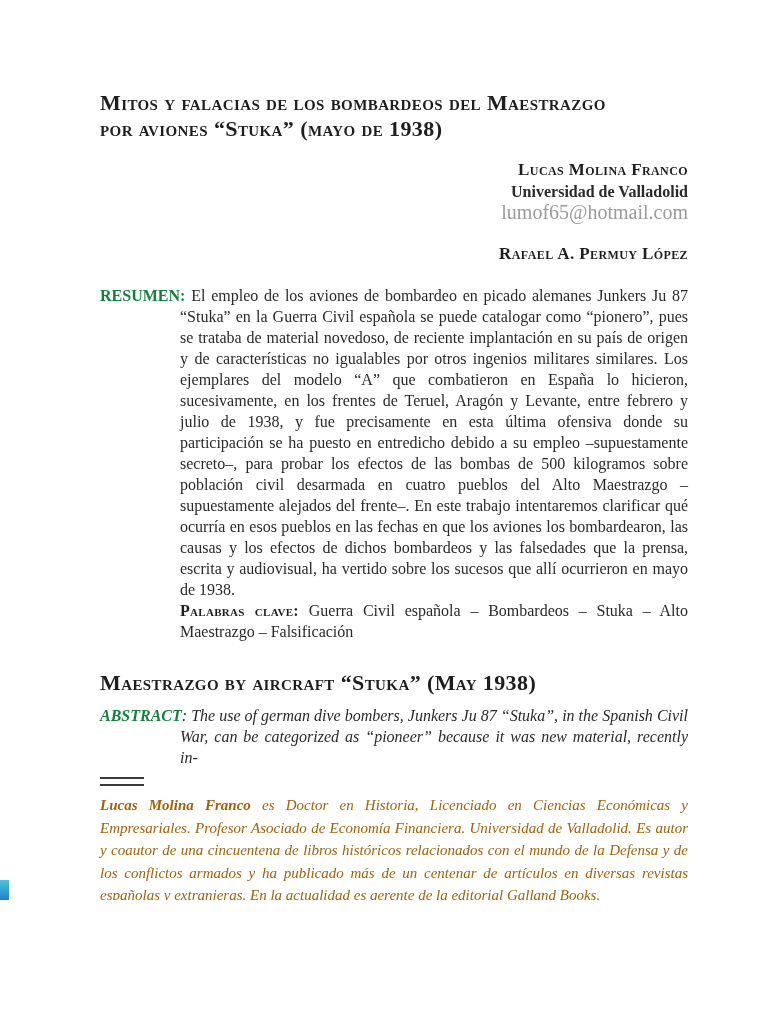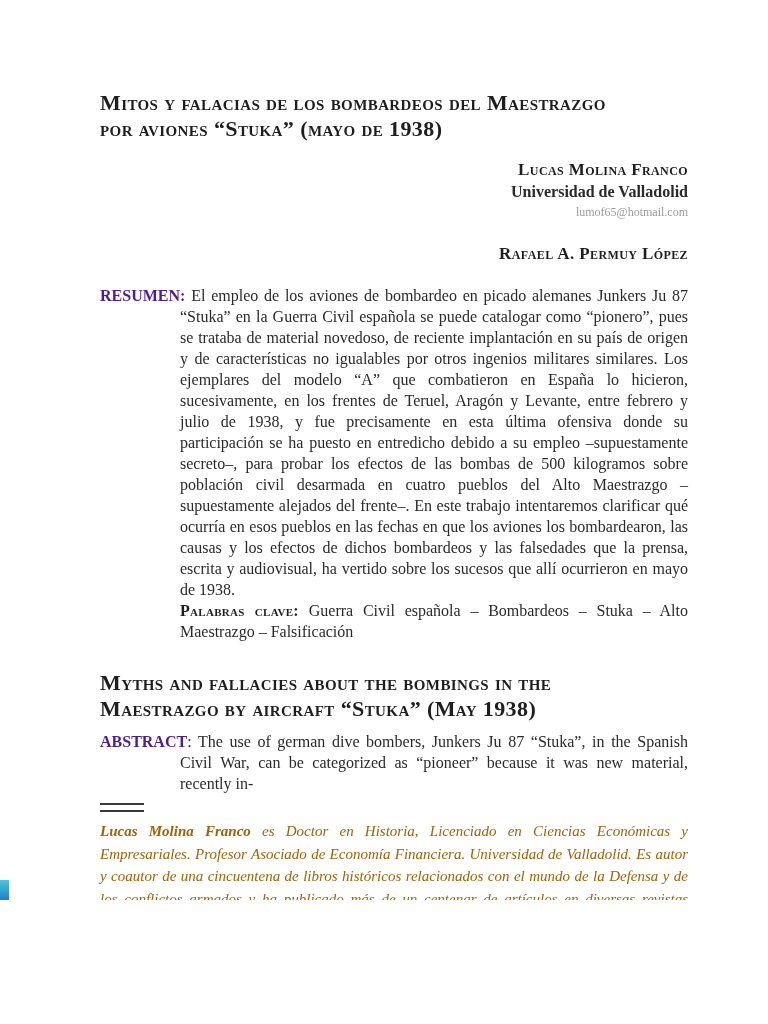--- a/index.html
+++ b/index.html
@@ -33,39 +33,39 @@
   .author-block:last-child { margin-bottom: 0; }
   .author-name {
     font-variant: small-caps;
     font-weight: 700;
     font-size: 17px;
     line-height: 23px;
     letter-spacing: 0.4px;
     color: #1e1e1e;
   }
   .author-affiliation { font-size: 16px; line-height: 21px; color: #2a2a2a; font-weight: bold; }
-  .author-email { font-size: 12px; line-height: 21px; color: #9a9a9a; }
+  .author-email { font-size: 20px; line-height: 21px; color: #9a9a9a; }
   
   .hang-block {
     font-size: 16px;
     line-height: 21px;
     text-align: justify;
     padding-left: 80px;
     margin: 0 0 28px 0;
     color: #2a2a2a;
   }
   .hang-block .first-para { text-indent: -80px; }
-  .block-label { font-weight: 700; color: #4c1d95; }
+  .block-label { font-weight: 700; color: #15803d; }
   .keywords-label {
     font-weight: 700;
     font-variant: small-caps;
     letter-spacing: 0.3px;
     color: #1e1e1e;
   }
-  .abstract-block { margin-bottom: 0; }
+  .abstract-block { margin-bottom: 0; font-style: italic; }
   
   .footnote-rule {
     width: 44px;
     height: 5px;
     border-top: 2px solid #3a3a3a;
     border-bottom: 2px solid #3a3a3a;
     margin: 9px 0 8px 0;
   }
   .footnote {
     font-style: italic;
@@ -106,21 +106,20 @@
       <div class="author-name">Rafael A. Permuy López</div>
     </div>
   </div>
 
   <div class="hang-block">
     <div class="first-para"><span class="block-label">RESUMEN:</span><span> El empleo de los aviones de bombardeo en picado alemanes Junkers Ju 87 “Stuka” en la Guerra Civil española se puede catalogar como “pionero”, pues se trataba de material novedoso, de reciente implantación en su país de origen y de características no igualables por otros ingenios militares similares. Los ejemplares del modelo “A” que combatieron en España lo hicieron, sucesivamente, en los frentes de Teruel, Aragón y Levante, entre febrero y julio de 1938, y fue precisamente en esta última ofensiva donde su participación se ha puesto en entredicho debido a su empleo –supuestamente secreto–, para probar los efectos de las bombas de 500 kilogramos sobre población civil desarmada en cuatro pueblos del Alto Maestrazgo –supuestamente alejados del frente–. En este trabajo intentaremos clarificar qué ocurría en esos pueblos en las fechas en que los aviones los bombardearon, las causas y los efectos de dichos bombardeos y las falsedades que la prensa, escrita y audiovisual, ha vertido sobre los sucesos que allí ocurrieron en mayo de 1938.</span></div>
     <div><span class="keywords-label">Palabras clave:</span><span> Guerra Civil española – Bombardeos – Stuka – Alto Maestrazgo – Falsificación</span></div>
   </div>
 
   <h2 class="title-en">
-    <span class="title-line">Myths and fallacies about the bombings in the</span>
     <span class="title-line">Maestrazgo by aircraft “Stuka” (May 1938)</span>
   </h2>
 
   <div class="hang-block abstract-block">
     <div class="first-para"><span class="block-label">ABSTRACT</span><span>: </span><span>The use of german dive bombers, Junkers Ju 87 “Stuka”, in the Spanish Civil War, can be categorized as “pioneer” because it was new material, recently in-</span></div>
   </div>
 
   <div class="footnote-rule"></div>
 
   <div class="footnote"><span class="footnote-name">Lucas Molina Franco</span><span> es Doctor en Historia, Licenciado en Ciencias Económicas y Empresariales. Profesor Asociado de Economía Financiera. Universidad de Valladolid. Es autor y coautor de una cincuentena de libros históricos relacionados con el mundo de la Defensa y de los conflictos armados y ha publicado más de un centenar de artículos en diversas revistas españolas y extranjeras. En la actualidad es gerente de la editorial Galland Books.</span></div>

